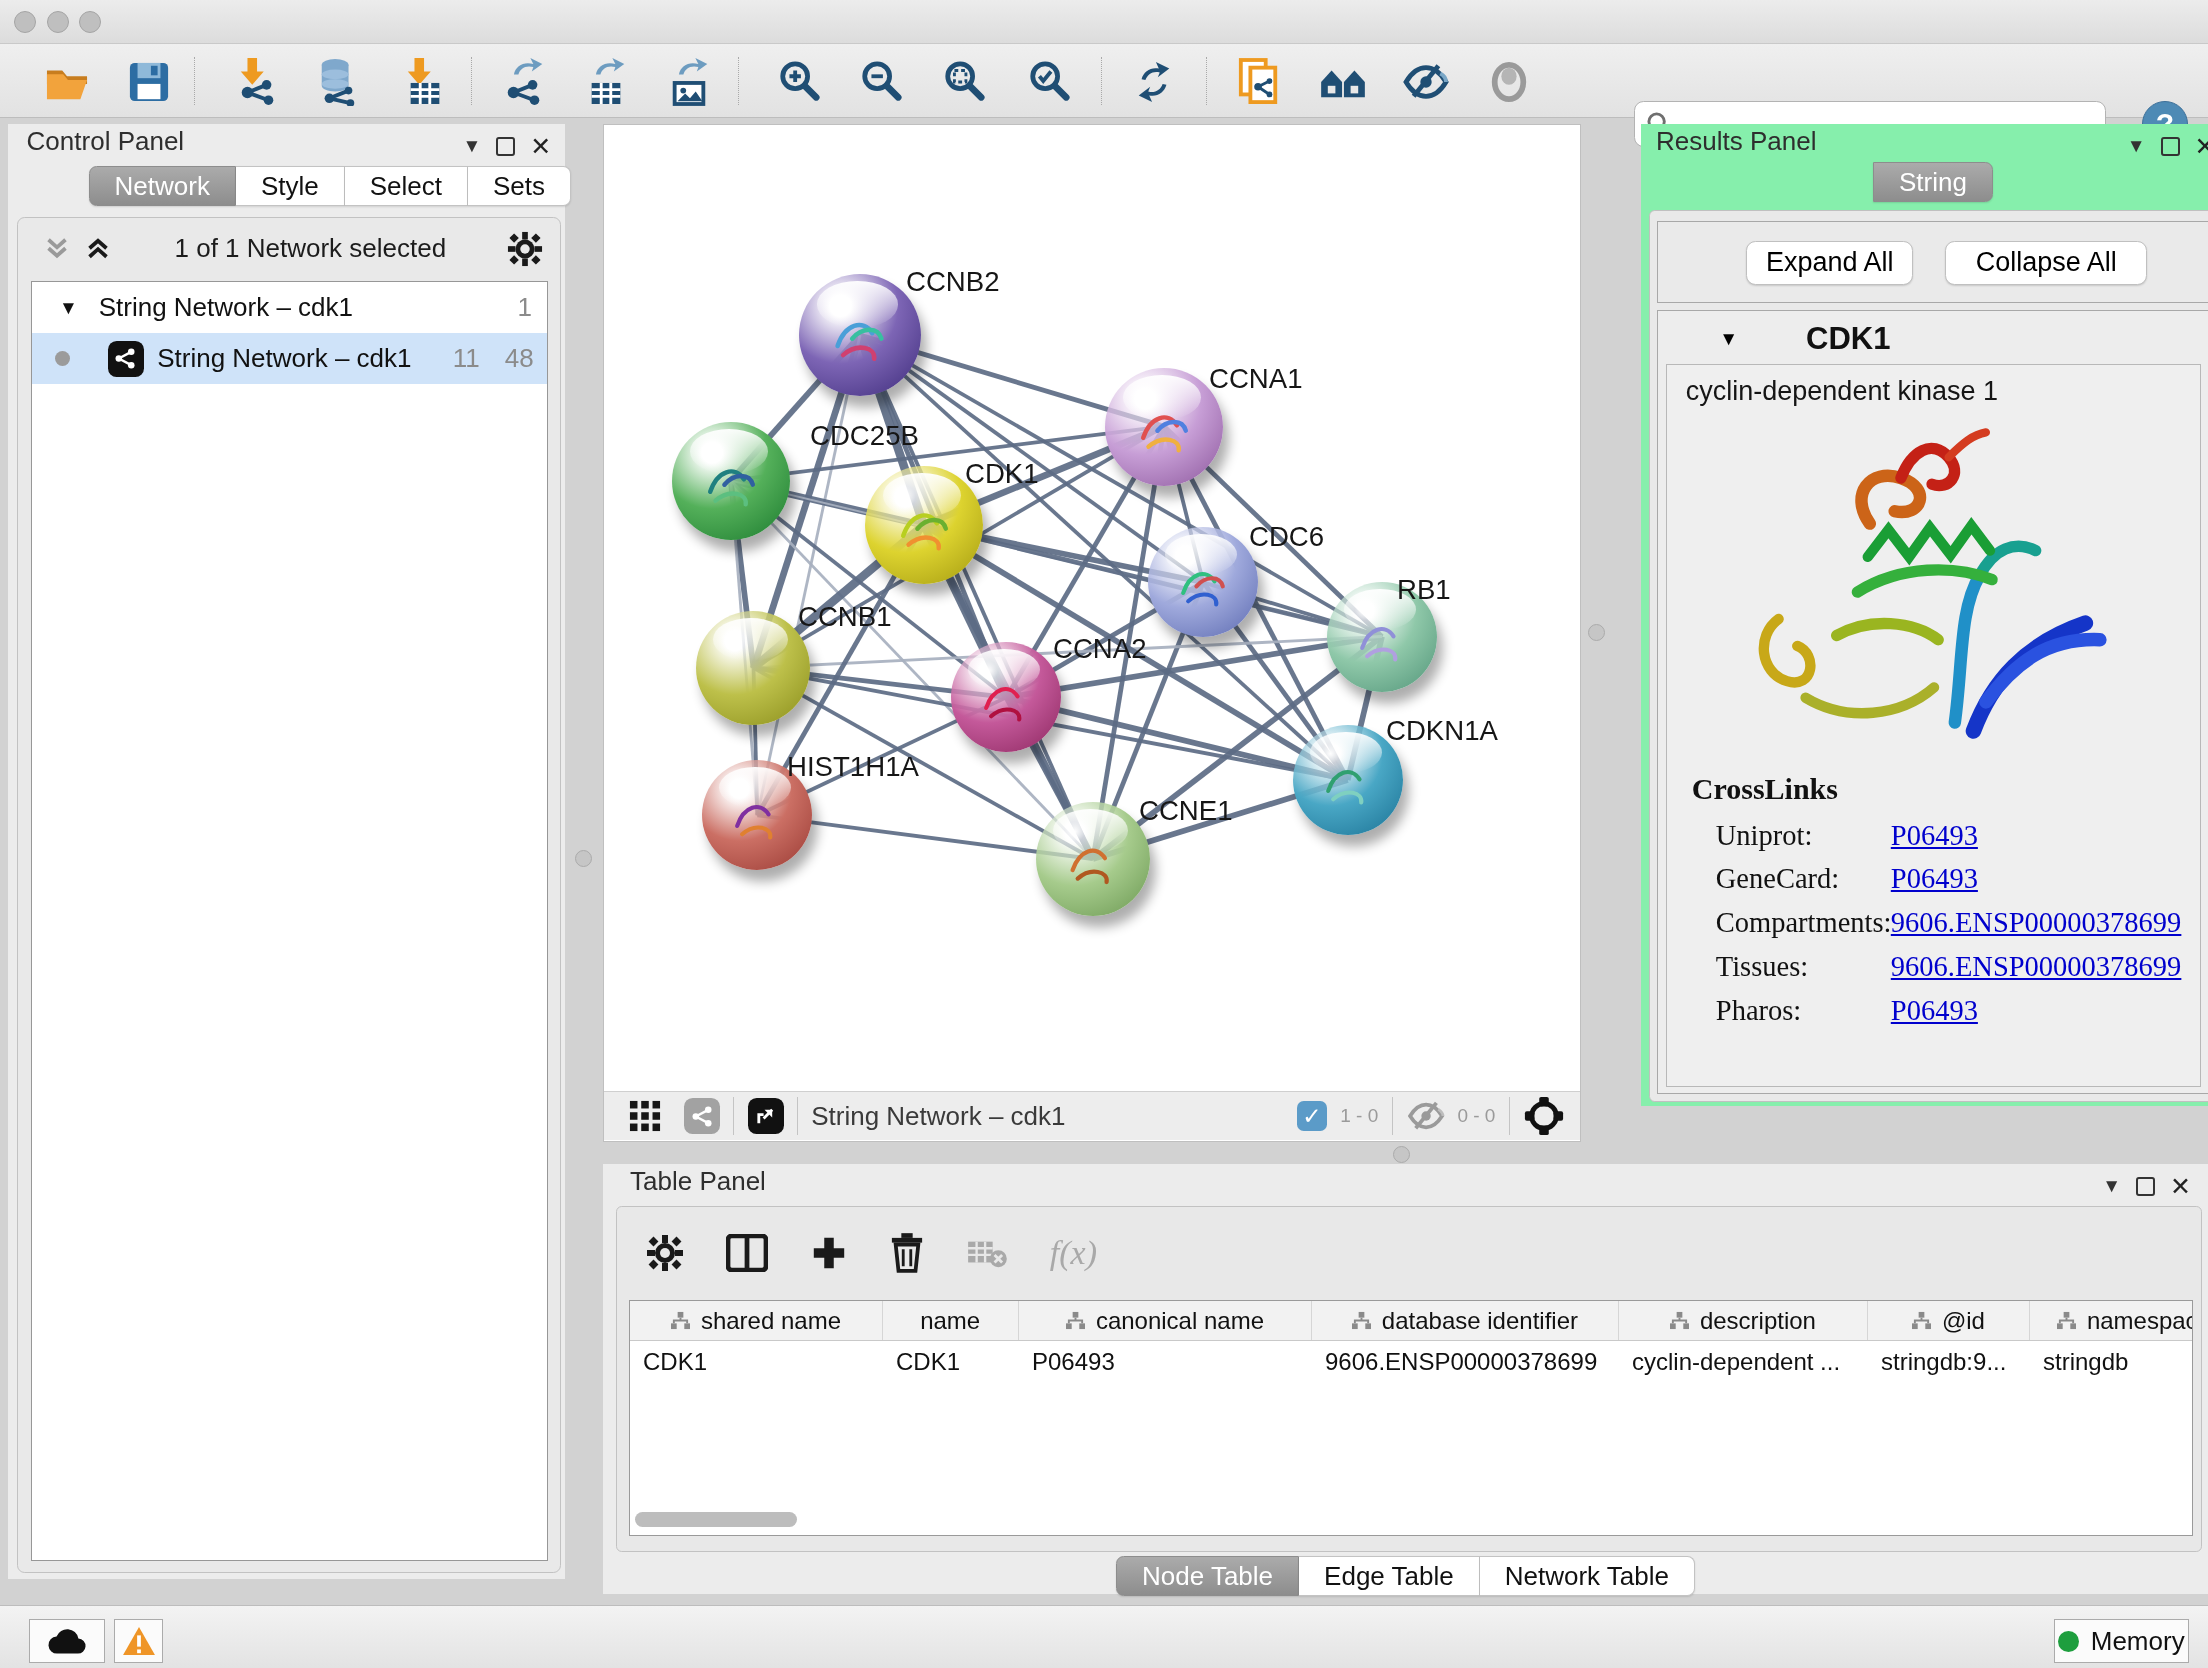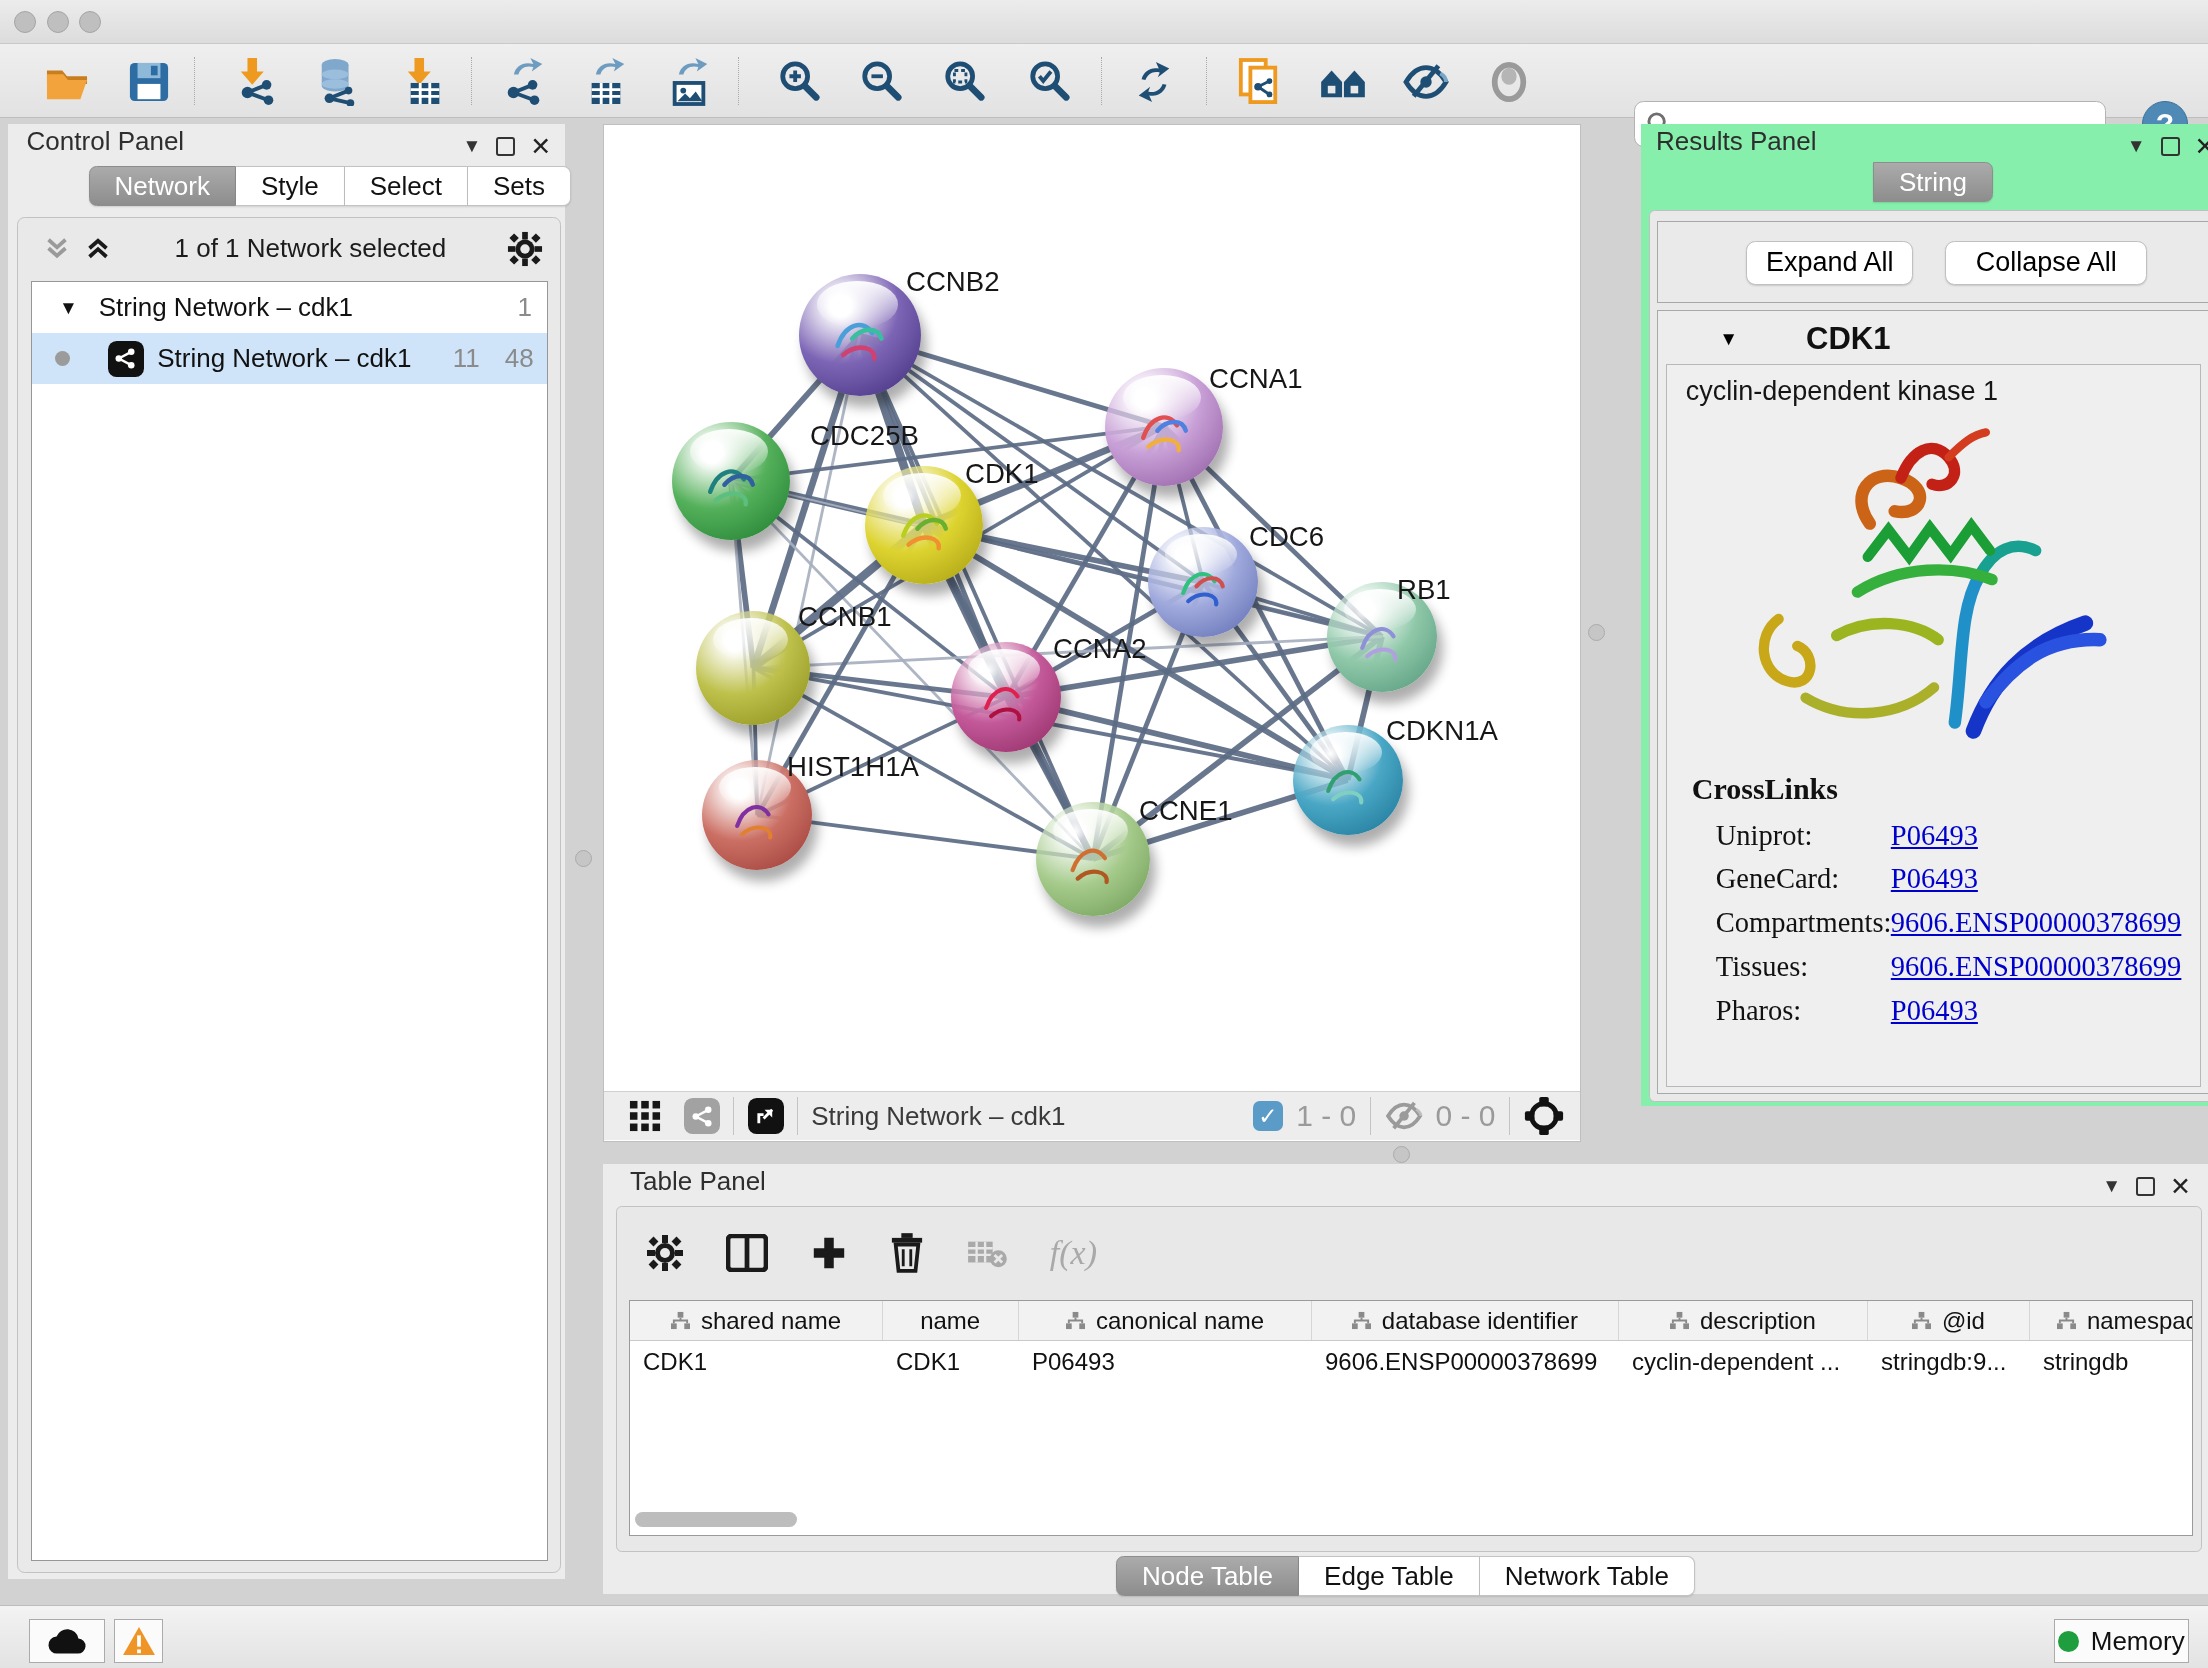--- a/index.html
+++ b/index.html
@@ -61,21 +61,21 @@
   #network-panel { position:absolute; left:603px; top:124px; width:978px; height:1018px; background:#fff; border:1px solid #bfbfbf; }
   #net-canvas { position:absolute; left:0; top:0; width:976px; height:966px; overflow:hidden; background:#fff; }
   #edge-layer { position:absolute; left:0; top:0; }
   .node { position:absolute; border-radius:50%; box-shadow:5.7px 11.4px 11.4px rgba(0,0,0,.32); }
   .node .gloss { position:absolute; left:15%; top:6%; width:66%; height:38%; border-radius:50%;
     background:linear-gradient(rgba(255,255,255,.95),rgba(255,255,255,0)); }
   .node-label { position:absolute; font-size:27.6px; color:#161616; white-space:nowrap; }
   #net-footer { position:absolute; left:0; top:966px; width:976px; height:49px; background:#ededed;
     border-top:1px solid #cfcfcf; display:flex; align-items:center; }
   #net-footer .ftitle { font-size:26px; color:#3a3a3a; }
-  .fcount { font-size:30px; color:#9a9a9a; }
+  .fcount { font-size:19px; color:#9a9a9a; }
   .fsep { width:0; height:38px; border-left:1px solid #c4c4c4; margin:0 13.3px; }
   .checkbox { width:30px; height:30px; border-radius:6.7px; background:#5b9bc8; color:#fff; font-size:23px;
     display:flex; align-items:center; justify-content:center; }
 
   
   .split-dot { position:absolute; width:17px; height:17px; border-radius:50%; background:#c6c6c6; border:1px solid #ababab; }
 
   
   #results-panel { position:absolute; left:1617px; top:124px; width:584px; height:982px; background:#86efac;margin-left:24px; }
   #rp-header { position:absolute; left:15px; top:1.9px; }

